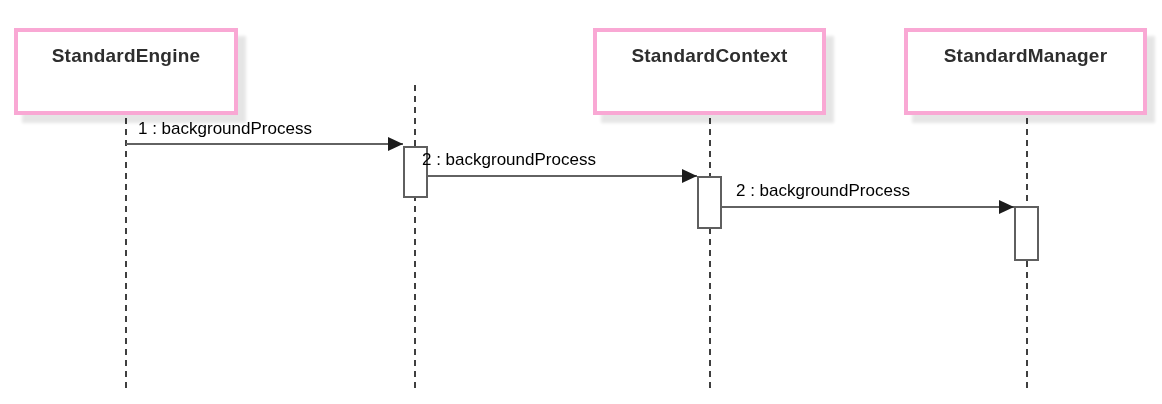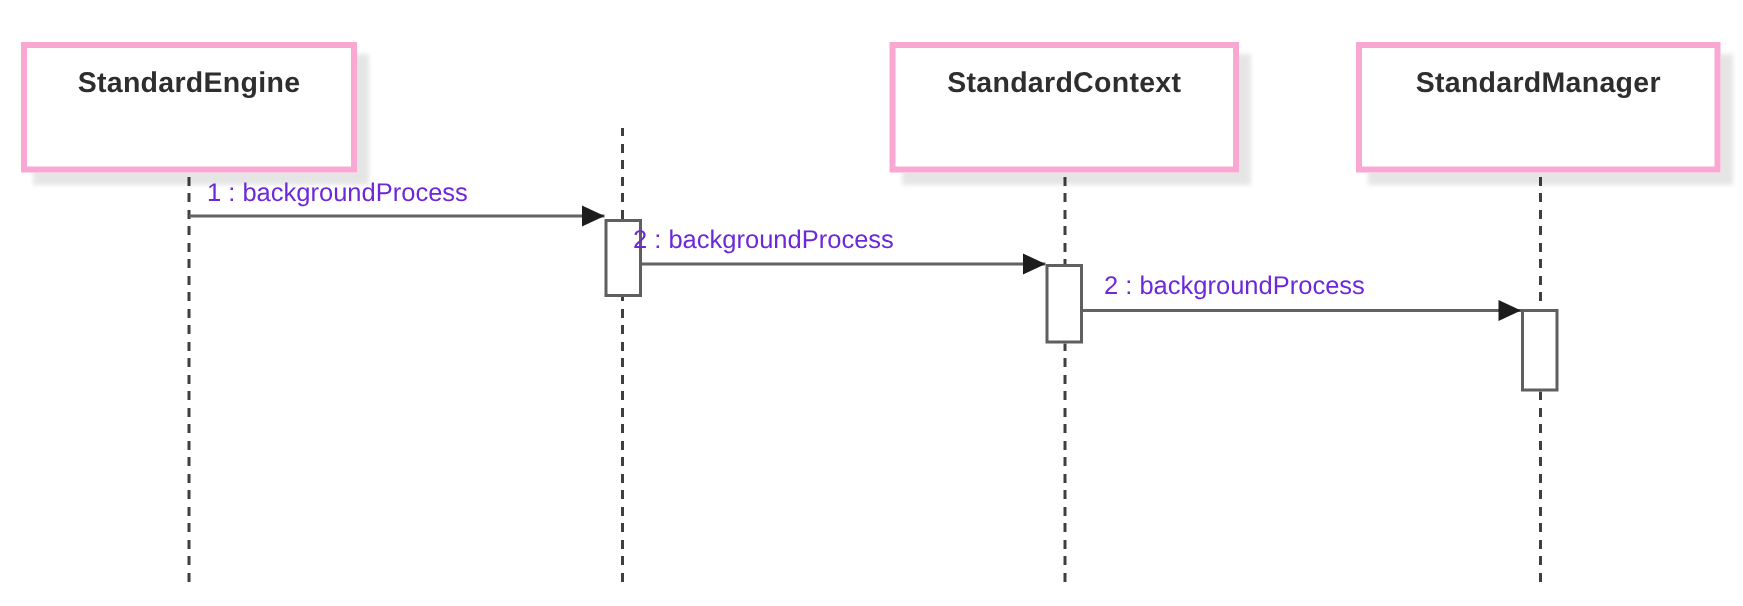--- a/index.html
+++ b/index.html
@@ -67,21 +67,21 @@
     position: absolute;
     width: 0;
     height: 0;
     border-top: 7px solid transparent;
     border-bottom: 7px solid transparent;
     border-left: 15px solid #1c1c1c;
   }
   .msg-label {
     position: absolute;
     font-size: 17px;
-    color: #6d28d9;
+    color: #000000;
     white-space: nowrap;
   }
 </style>
 </head>
 <body>
 
 <div class="canvas">
 
   <div class="lifeline" style="left:125px;"></div>
   <div class="lifeline" style="left:414px;"></div>

